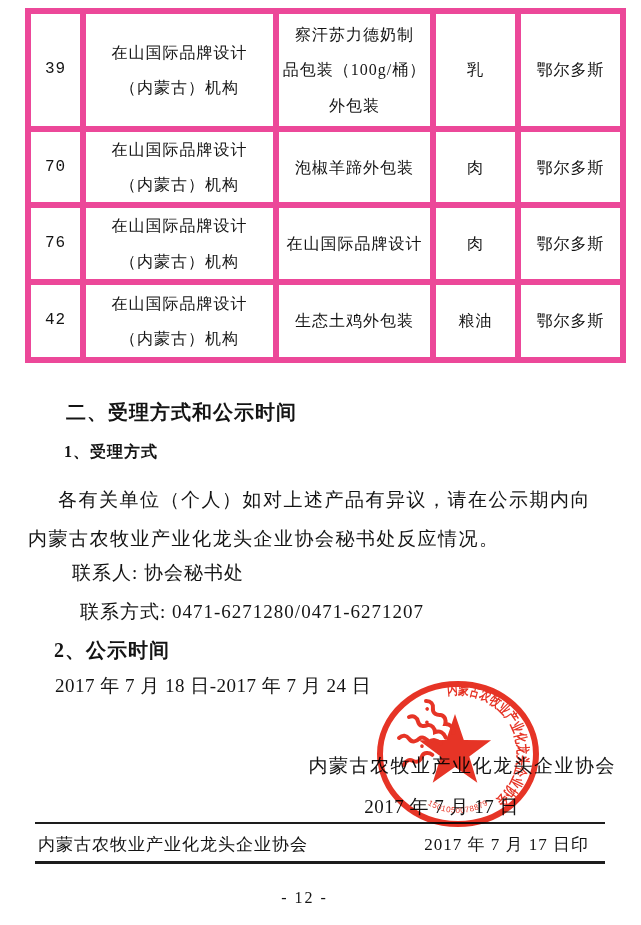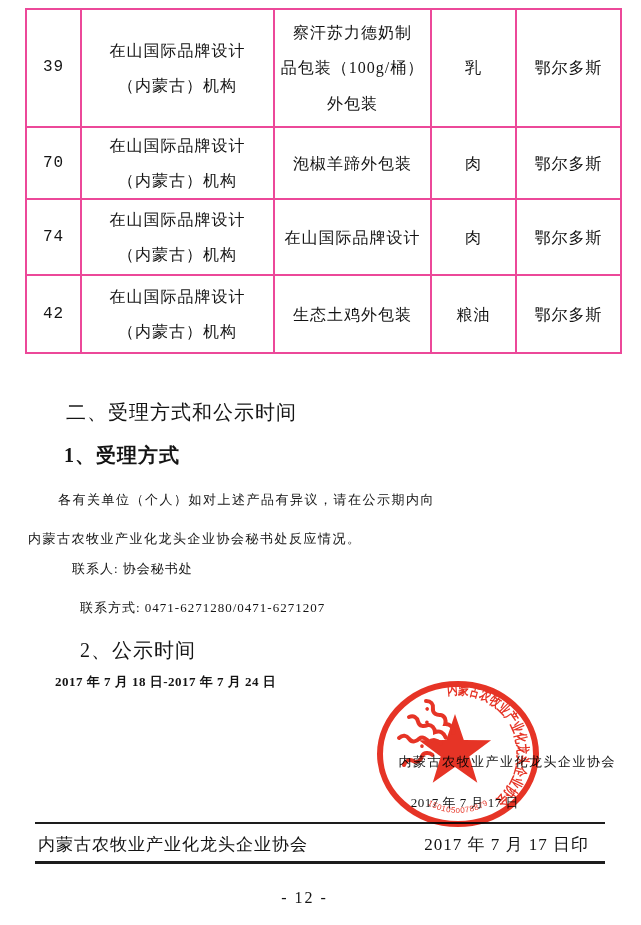--- a/index.html
+++ b/index.html
@@ -6,34 +6,34 @@
   body{
     width:641px;height:925px;background:#ffffff;position:relative;overflow:hidden;
     font-family:"Liberation Serif","DejaVu Serif",serif;color:#141414;
   }
   
   table.products{
     position:absolute;left:25px;top:8px;
     border-collapse:collapse;table-layout:fixed;
   }
   table.products td{
-    border:2px solid #ec4899;text-align:center;vertical-align:middle;
+    border:6px solid #ec4899;text-align:center;vertical-align:middle;
     font-size:16px;line-height:2.2;padding:0 3px;letter-spacing:1px;
   }
   td.ml{white-space:pre-line;}
   td.num{font-size:16px;letter-spacing:1px;font-family:Liberation Mono, monospace;}
   
-  .line{position:absolute;font-size:13px;letter-spacing:.5px;white-space:nowrap;}
-  .h-main{left:66px;top:399px;font-weight:400;font-size:20px;font-family:"Liberation Sans","DejaVu Sans",sans-serif;letter-spacing:1px;}
-  .h-sub1{left:64px;top:442px;font-weight:700;font-size:20px;letter-spacing:1px;}
+  .line{position:absolute;font-size:19px;letter-spacing:.5px;white-space:nowrap;}
+  .h-main{left:66px;top:399px;font-weight:700;font-size:20px;font-family:"Liberation Sans","DejaVu Sans",sans-serif;letter-spacing:1px;}
+  .h-sub1{left:64px;top:442px;font-weight:700;font-size:16px;letter-spacing:1px;}
   .para{left:28px;top:480px;width:600px;line-height:39px;text-indent:30px;white-space:pre-line;letter-spacing:1.5px;}
   .contact1{left:72px;top:560px;letter-spacing:1px;}
   .contact2{left:80px;top:599px;letter-spacing:1px;}
-  .h-sub2{left:80px;top:637px;font-weight:400;font-size:20px;letter-spacing:1px;}
-  .dates{left:55px;top:673px;letter-spacing:.5px;font-weight:bold;}
+  .h-sub2{left:54px;top:637px;font-weight:700;font-size:20px;letter-spacing:1px;}
+  .dates{left:55px;top:673px;letter-spacing:.5px;}
   
   .sig-org{right:25px;top:753px;letter-spacing:1.5px;}
   .sig-date{right:122px;top:794px;letter-spacing:.5px;}
   
   .stamp{position:absolute;left:371px;top:675px;z-index:6;mix-blend-mode:multiply;opacity:.95;}
   
   .rule{position:absolute;left:35px;width:570px;background:#1d1d1d;}
   .rule-top{top:822px;height:2px;}
   .rule-bottom{top:861px;height:3px;}
   .foot{position:absolute;top:833px;font-size:17px;letter-spacing:1px;white-space:nowrap;}
@@ -67,21 +67,21 @@
       </tr>
       <tr style="height:71px">
         <td class="num">70</td>
         <td class="ml">在山国际品牌设计
 （内蒙古）机构</td>
         <td class="ml">泡椒羊蹄外包装</td>
         <td>肉</td>
         <td>鄂尔多斯</td>
       </tr>
       <tr style="height:76px">
-        <td class="num">74</td>
+        <td class="num">76</td>
         <td class="ml">在山国际品牌设计
 （内蒙古）机构</td>
         <td class="ml">在山国际品牌设计</td>
         <td>肉</td>
         <td>鄂尔多斯</td>
       </tr>
       <tr style="height:78px">
         <td class="num">42</td>
         <td class="ml">在山国际品牌设计
 （内蒙古）机构</td>

